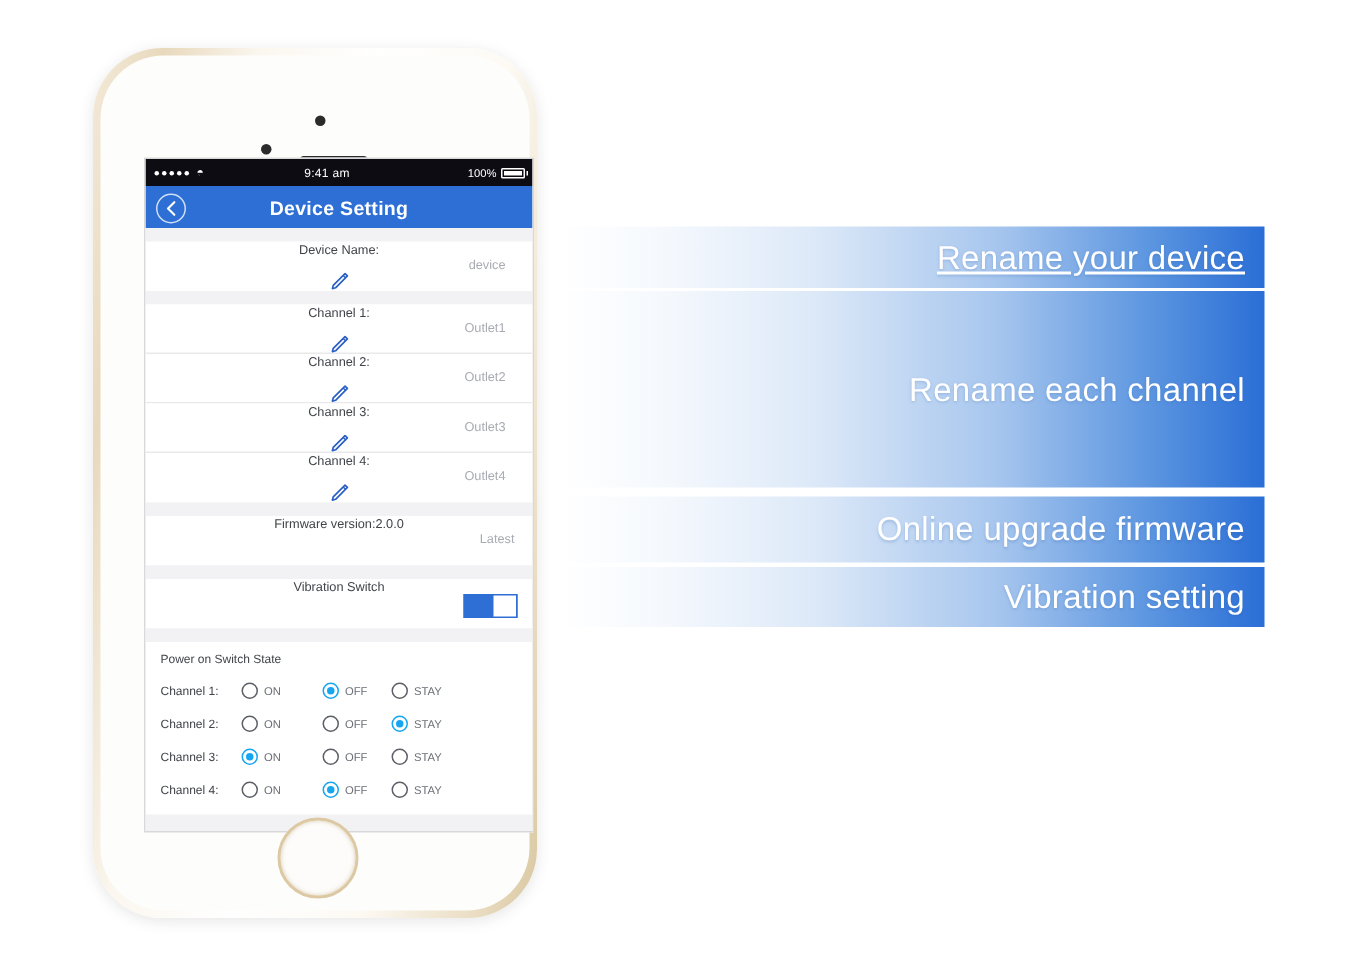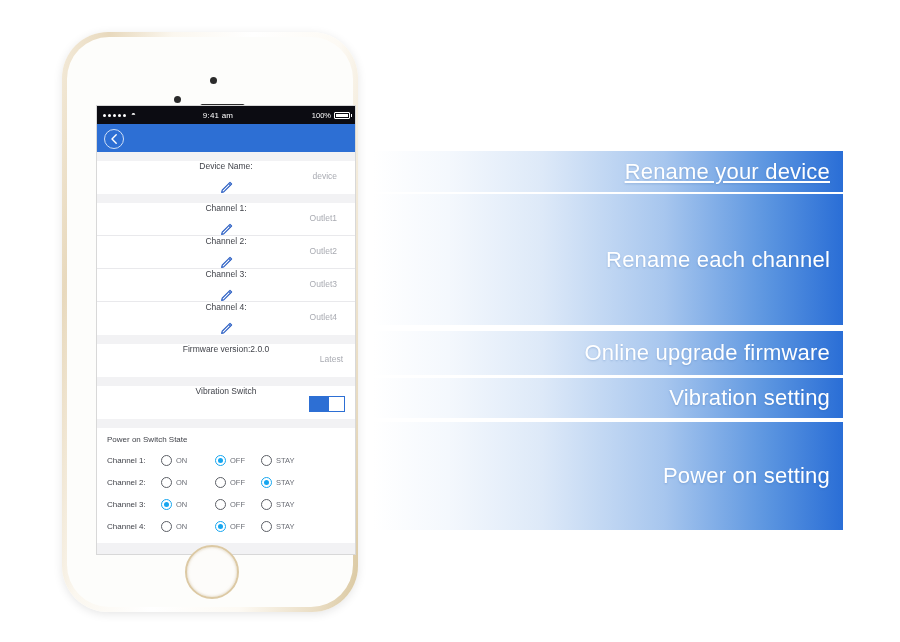--- a/index.html
+++ b/index.html
@@ -206,20 +206,21 @@
             </span>
         </div>
       </div>
 
       <div id="nav-bar">
         <div id="back-button">
           <svg width="8" height="10" viewBox="0 0 8 10">
             <path d="M6.2 0.8 L2 5 L6.2 9.2" fill="none" stroke="#ffffff" stroke-width="1.4" stroke-linecap="round" stroke-linejoin="round"></path>
           </svg>
         </div>
+        <div id="nav-title">Device Setting</div>
       </div>
 
       <div id="content">
 
         <div class="gap"></div>
 
         <div class="group">
           <div class="row">
             <span class="row-label">Device Name:</span>
             <span class="row-value">device</span>
@@ -378,16 +379,13 @@
   </div>
   <div class="banner" id="banner-1">
     <span>Rename each channel</span>
   </div>
   <div class="banner" id="banner-2">
     <span>Online upgrade firmware</span>
   </div>
   <div class="banner" id="banner-3">
     <span>Vibration setting</span>
   </div>
-  <div class="banner" id="banner-4">
-    <span>Power on setting</span>
-  </div>
 </div>
 
 </body></html>

